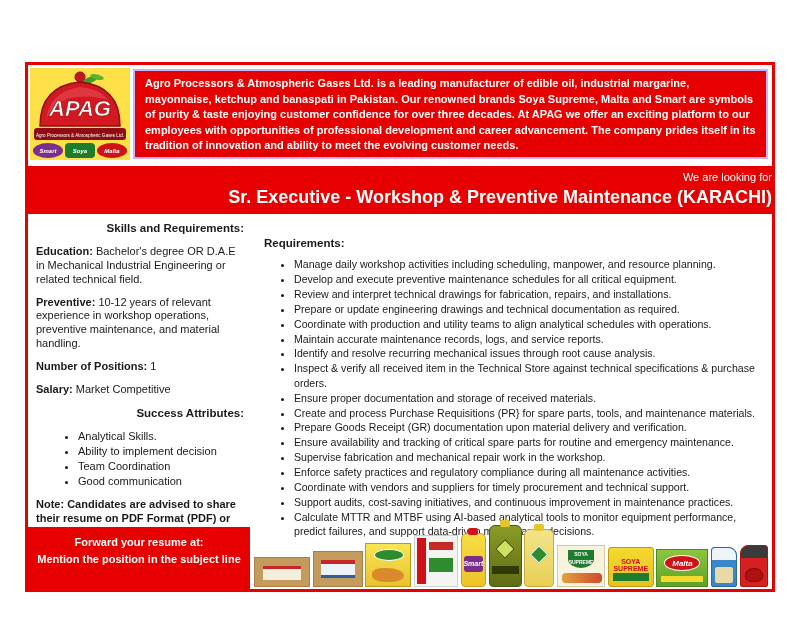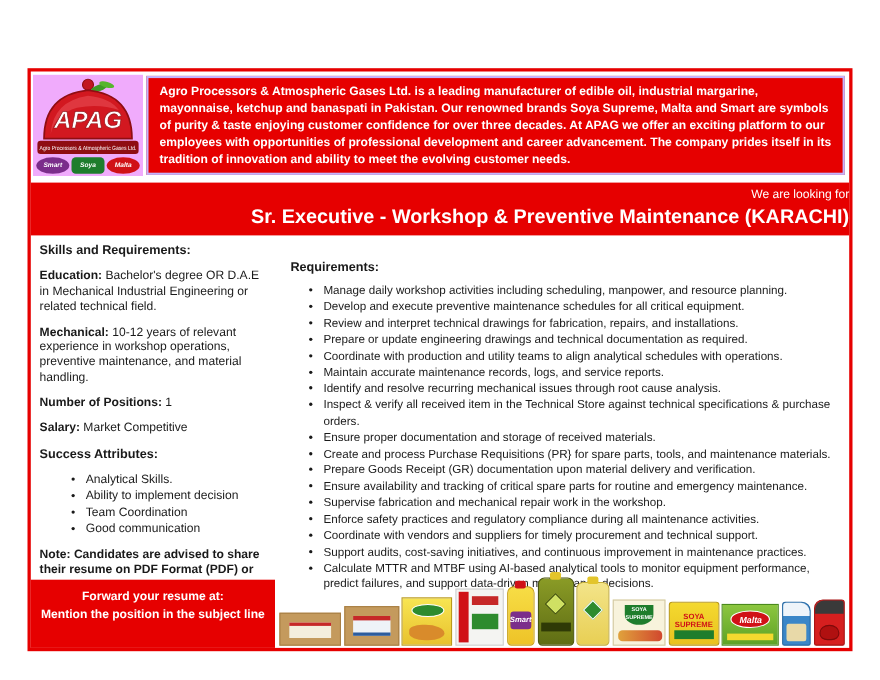--- a/index.html
+++ b/index.html
@@ -6,21 +6,21 @@
   html, body { width: 800px; height: 618px; background: #ffffff; }
   body { font-family: "Liberation Sans", sans-serif; position: relative; }
 
   .ad {
     position: absolute; left: 25px; top: 62px;
     width: 750px; height: 530px;
     border: 3px solid #e60000; background: #ffffff;
   }
 
   
-  .logo-block { position: absolute; left: 2px; top: 3px; width: 100px; height: 92px; background: #f0abfc; }
+  .logo-block { position: absolute; left: 2px; top: 3px; width: 100px; height: 92px; background: #fde047; }
   .logo-svg { display: block; }
   .subbrands { display: flex; justify-content: space-between; padding: 1px 3px 0 3px; }
   .sb { height: 15px; width: 30px; border-radius: 50%; color: #fff; font-style: italic; font-weight: bold;
         font-size: 6px; display: flex; align-items: center; justify-content: center; overflow: hidden; white-space: nowrap; }
   .sb-smart { background: #7b2d8b; }
   .sb-soya  { background: #1e7d2c; border-radius: 4px; }
   .sb-malta { background: #d01117; }
 
   .intro {
     position: absolute; left: 105px; top: 4px; right: 4px; height: 90px;
@@ -33,21 +33,21 @@
   .band {
     position: absolute; top: 101px; left: 0; right: 0; height: 48px;
     background: #e60000; color: #fff; text-align: right; padding-top: 4px;
   }
   .band .kicker { font-size: 11px; line-height: 14px; }
   .band .title  { font-size: 18px; font-weight: bold; line-height: 26px; }
 
   
   .content { position: absolute; top: 149px; left: 0; right: 0; bottom: 64px; display: flex; }
   .left  { width: 222px; padding: 7px 6px 0 8px; font-size: 11px; color: #1a1a1a; line-height: 1.27; }
-  .left .lc-h { font-weight: bold; font-size: 11.5px; margin-bottom: 9px; }
+  .left .lc-h { font-weight: bold; font-size: 11.5px; margin-bottom: 9px; text-align: right; }
   .left p { margin-bottom: 9px; }
   .left b { font-weight: bold; }
   .left ul { list-style: disc; padding-left: 42px; margin: 2px 0 9px 0; }
   .left ul li { margin-bottom: 1px; }
   .left .note { font-weight: bold; }
 
   .right { flex: 1; padding: 23px 10px 0 14px; color: #1a1a1a; }
   .right .req-heading { font-weight: bold; font-size: 11.5px; margin-bottom: 8px; }
   .right ul { list-style: disc; padding-left: 30px; }
   .right ul li { font-size: 10.6px; line-height: 14.4px; margin-bottom: 0.5px; }
@@ -153,21 +153,21 @@
 
   <div class="band">
     <div class="kicker">We are looking for</div>
     <div class="title">Sr. Executive - Workshop &amp; Preventive Maintenance (KARACHI)</div>
   </div>
 
   <div class="content">
     <div class="left">
       <div class="lc-h">Skills and Requirements:</div>
       <p><b>Education:</b> <span>Bachelor's degree OR D.A.E in Mechanical Industrial Engineering or related technical field.</span></p>
-      <p><b>Mechanical:</b> <span>10-12 years of relevant experience in workshop operations, preventive maintenance, and material handling.</span></p>
+      <p><b>Preventive:</b> <span>10-12 years of relevant experience in workshop operations, preventive maintenance, and material handling.</span></p>
       <p><b>Number of Positions:</b> <span>1</span></p>
       <p><b>Salary:</b> <span>Market Competitive</span></p>
       <div class="lc-h">Success Attributes:</div>
       <ul>
         <li>Analytical Skills.</li>
         <li>Ability to implement decision</li>
         <li>Team Coordination</li>
         <li>Good communication</li>
       </ul>
       <p class="note">Note: Candidates are advised to share their resume on PDF Format (PDF) or MS Word Format (Docx).</p>

